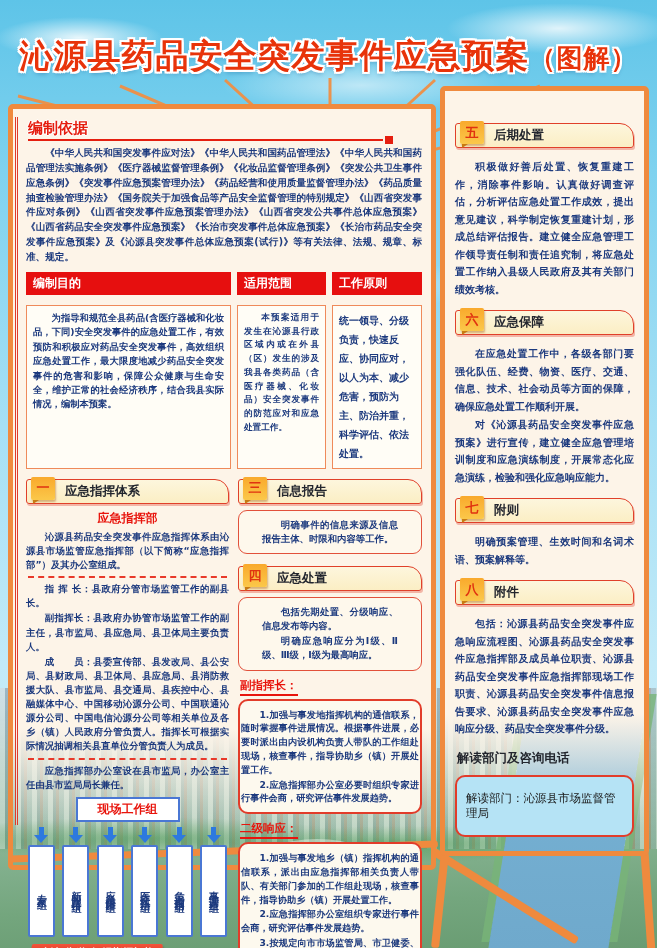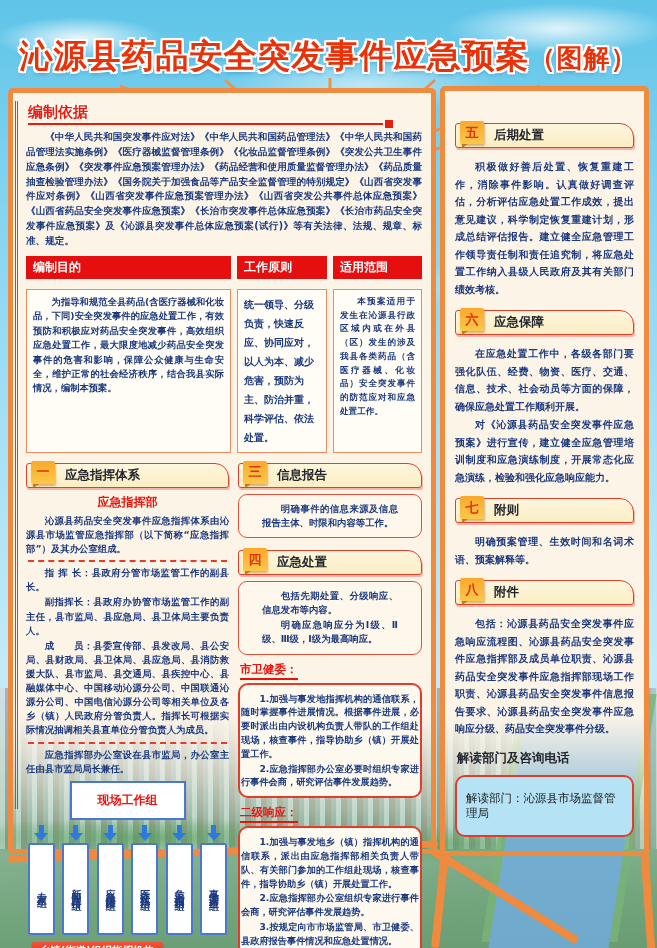--- a/index.html
+++ b/index.html
@@ -56,21 +56,21 @@
   .frame-line{position:absolute;background:#ef8a3e;border-radius:3px;}
   .fl1{width:430px;height:7px;left:8px;top:848px;transform:rotate(-2deg);}
   .fl2{width:170px;height:8px;left:420px;top:892px;transform:rotate(32deg);}
   .fl3{width:8px;height:96px;left:436px;top:852px;transform:rotate(6deg);}
   .fl4{width:8px;height:100px;left:644px;top:852px;transform:rotate(-4deg);}
   
   .panel{
     position:absolute; border:5px solid #ef8a3e; border-radius:5px;
     background:linear-gradient(to bottom,#fdf4e8 0%,#fdf4e8 82%,rgba(253,244,232,0) 97%);
   }
-  .panel-left{ left:8px; top:88px; width:428px; height:766px; padding:8px 9px 4px 13px; }
+  .panel-left{ left:8px; top:104px; width:428px; height:766px; padding:8px 9px 4px 13px; }
   .panel-left::before{content:'';position:absolute;left:2px;top:8px;bottom:40px;border-left:3px double #e0392a;}
   .panel-right{ left:440px; top:86px; width:209px; height:770px; padding:30px 10px 4px 10px; }
   
   .basis-head{
     display:inline-block; font-size:15px; font-weight:bold; color:#e51e0f;
     text-shadow:-1px 0 #fff,1px 0 #fff,0 -1px #fff,0 1px #fff; margin:2px 0 1px 2px;
   }
   .basis-rule{height:2px;background:#e51e0f;margin:0 0 5px 2px;position:relative;width:355px;}
   .basis-rule::after{content:'';position:absolute;right:-10px;top:-3px;width:8px;height:8px;background:#e51e0f;}
   .basis-text{font-size:9.6px;line-height:1.55;color:#1d3a7e;text-align:justify;text-indent:2em;font-weight:bold;}
@@ -100,22 +100,22 @@
     background:linear-gradient(#f9a92c,#fbc84a);border-radius:2px;
     color:#e03310;font-weight:bold;font-size:13px;display:flex;align-items:center;justify-content:center;
     box-shadow:1px 2px 2px rgba(160,80,0,.4);
   }
   .badge::after{content:'';position:absolute;left:2px;bottom:-4px;border-left:6px solid #c77a12;border-bottom:4px solid transparent;}
   .body-text{font-size:9.4px;line-height:1.5;color:#1d3a7e;text-align:justify;font-weight:bold;}
   .body-text p{text-indent:2em;margin:1px 0;}
   .sub-red{color:#e8140c;font-weight:bold;font-size:12px;text-align:center;margin:3px 0 3px;}
   .dashed{border:none;border-top:2px dashed #e8392a;margin:4px 2px;}
   
-  .wg-title{width:116px;margin:5px auto 3px;border:2px solid #4a77d4;background:#fff;
-    color:#e8140c;font-weight:bold;font-size:12px;text-align:center;padding:9px 0;}
+  .wg-title{width:104px;margin:5px auto 3px;border:2px solid #4a77d4;background:#fff;
+    color:#e8140c;font-weight:bold;font-size:12px;text-align:center;padding:2px 0;}
   .wg-arrows{display:flex;justify-content:space-between;padding:2px 10px 0;}
   .arrow{width:10px;display:flex;flex-direction:column;align-items:center;}
   .arrow .stem{width:5px;height:8px;background:#2d79df;}
   .arrow .tip{width:0;height:0;border-left:7px solid transparent;border-right:7px solid transparent;border-top:8px solid #2d79df;}
   .wg-row{display:flex;justify-content:space-between;padding:2px 2px 0;}
   .wg-box{
     width:27px;height:92px;border:2px solid #4a77d4;background:#fff;border-radius:2px;
     writing-mode:vertical-rl;text-orientation:upright;letter-spacing:3px;
     display:flex;align-items:center;justify-content:center;
     font-size:10px;font-weight:bold;color:#1d3a7e;
@@ -175,27 +175,27 @@
 
   <div class="basis-head">编制依据</div>
   <div class="basis-rule"></div>
   <div class="basis-text">《中华人民共和国突发事件应对法》《中华人民共和国药品管理法》《中华人民共和国药品管理法实施条例》《医疗器械监督管理条例》《化妆品监督管理条例》《突发公共卫生事件应急条例》《突发事件应急预案管理办法》《药品经营和使用质量监督管理办法》《药品质量抽查检验管理办法》《国务院关于加强食品等产品安全监督管理的特别规定》《山西省突发事件应对条例》《山西省突发事件应急预案管理办法》《山西省突发公共事件总体应急预案》《山西省药品安全突发事件应急预案》《长治市突发事件总体应急预案》《长治市药品安全突发事件应急预案》及《沁源县突发事件总体应急预案(试行)》等有关法律、法规、规章、标准、规定。</div>
 
   <div class="three-cols">
     <div class="col-box col-purpose">
       <div class="red-bar">编制目的</div>
       <div class="col-body indent">为指导和规范全县药品(含医疗器械和化妆品，下同)安全突发事件的应急处置工作，有效预防和积极应对药品安全突发事件，高效组织应急处置工作，最大限度地减少药品安全突发事件的危害和影响，保障公众健康与生命安全，维护正常的社会经济秩序，结合我县实际情况，编制本预案。</div>
     </div>
+    <div class="col-box col-scope">
+      <div class="red-bar">适用范围</div>
+      <div class="col-body">本预案适用于发生在沁源县行政区域内或在外县（区）发生的涉及我县各类药品（含医疗器械、化妆品）安全突发事件的防范应对和应急处置工作。</div>
+    </div>
     <div class="col-box col-principle">
       <div class="red-bar">工作原则</div>
       <div class="col-body">统一领导、分级负责，快速反应、协同应对，以人为本、减少危害，预防为主、防治并重，科学评估、依法处置。</div>
-    </div>
-    <div class="col-box col-scope">
-      <div class="red-bar">适用范围</div>
-      <div class="col-body">本预案适用于发生在沁源县行政区域内或在外县（区）发生的涉及我县各类药品（含医疗器械、化妆品）安全突发事件的防范应对和应急处置工作。</div>
     </div>
   </div>
 
   <div class="two-cols">
 
     <div class="lcol">
       <div class="sec">
         <div class="sec-head">
           <span class="badge">一</span>
           <span>应急指挥体系</span>
@@ -281,21 +281,21 @@
         </div>
       </div>
       <div class="txt-box">
         <div class="body-text">
           <p>包括先期处置、分级响应、信息发布等内容。</p>
           <p>明确应急响应分为Ⅰ级、Ⅱ级、Ⅲ级，Ⅰ级为最高响应。</p>
         </div>
       </div>
 
       <div>
-        <div class="resp-label">市卫健委：</div>
+        <div class="resp-label">副指挥长：</div>
         <div class="resp-box">
           <div class="body-text">
             <p>1.加强与事发地指挥机构的通信联系，随时掌握事件进展情况。根据事件进展，必要时派出由内设机构负责人带队的工作组赴现场，核查事件，指导协助乡（镇）开展处置工作。</p>
             <p>2.应急指挥部办公室必要时组织专家进行事件会商，研究评估事件发展趋势。</p>
           </div>
         </div>
       </div>
 
       <div>
         <div class="resp-label">二级响应：</div>

